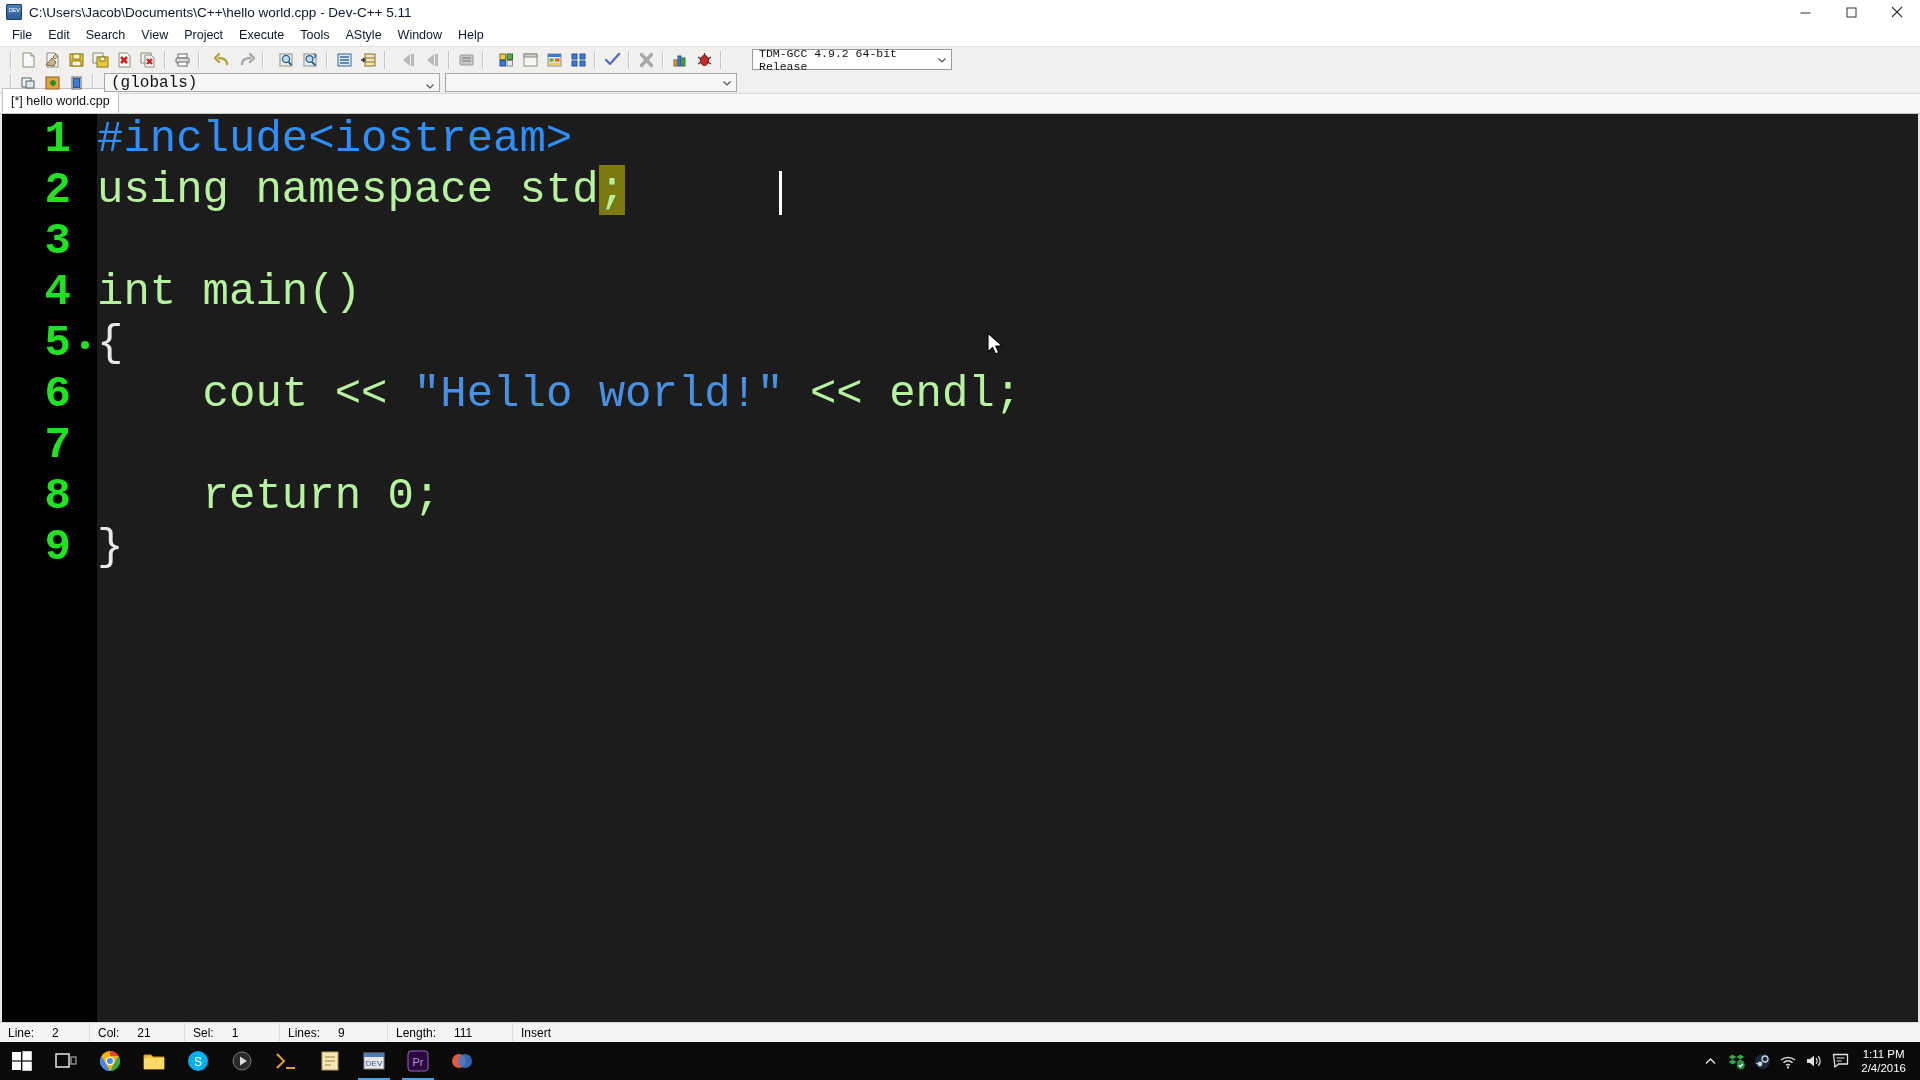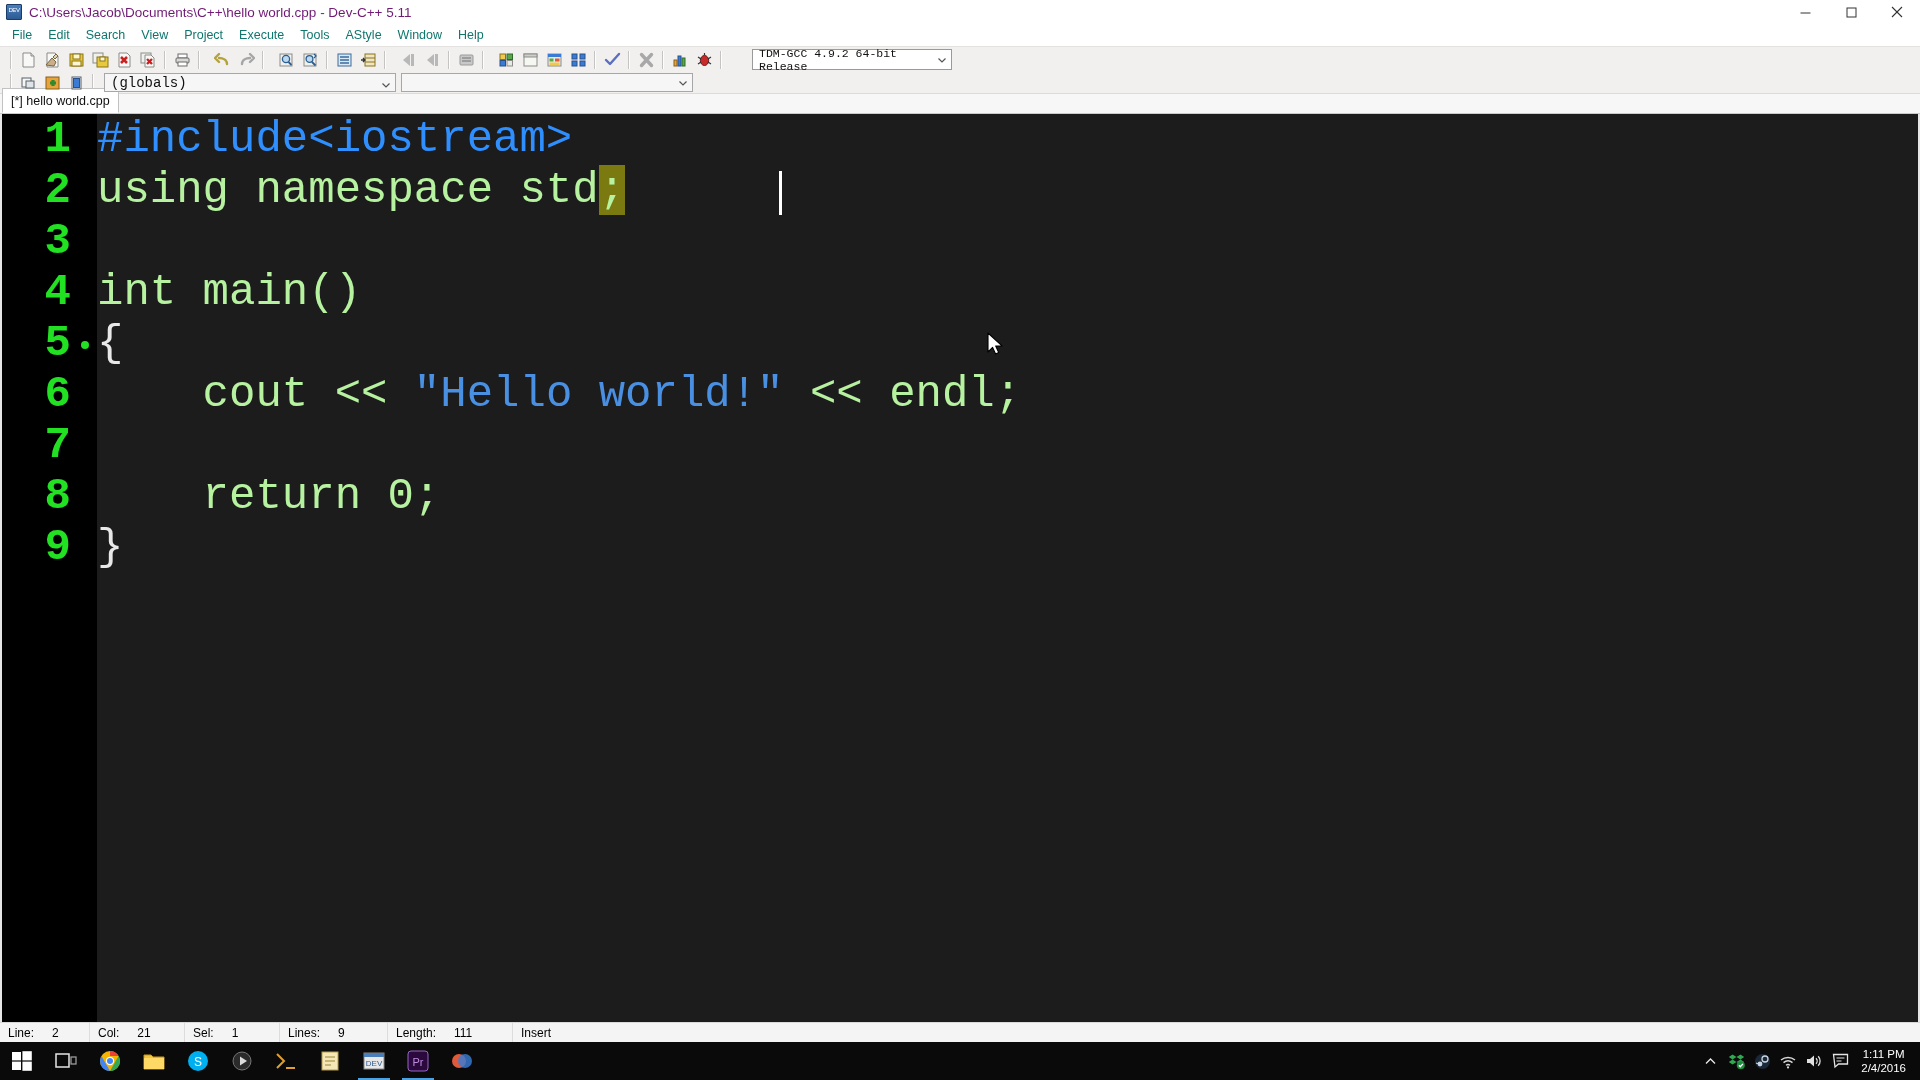--- a/index.html
+++ b/index.html
@@ -31,41 +31,41 @@
     position: relative; flex: 0 0 16px;
     border-radius: 1px;
   }
   .tb-icon::after {
     content: "DEV";
     position: absolute; left: 0; right: 0; top: 2px;
     font-size: 6px; color: #fff; text-align: center;
     font-family: "Liberation Sans", sans-serif; letter-spacing: -0.4px;
   }
   .tb-title {
-    font-size: 13.5px; color: #701a75; white-space: nowrap;
+    font-size: 13.5px; color: #0f172a; white-space: nowrap;
     font-family: "Liberation Sans", sans-serif;
   }
   .tb-spacer { flex: 1 1 auto; }
   .winbtn {
     width: 46px; height: 24px;
     display: flex; align-items: center; justify-content: center;
     color: #333;
   }
   .winbtn svg { display: block; }
   .winbtn.close { color: #333; }
 
   
   .menubar {
     height: 22px; flex: 0 0 22px;
     background: #ffffff;
     display: flex; align-items: center;
     padding-left: 4px;
   }
   .menu-item {
-    font-size: 12.5px; color: #0f766e;
+    font-size: 12.5px; color: #0f172a;
     padding: 2px 8px;
     white-space: nowrap;
     font-family: "Liberation Sans", sans-serif;
   }
 
   
   .toolbar-strip {
     background: #f1f0ef;
     flex: 0 0 26px; height: 26px;
     display: flex; align-items: center;
@@ -100,23 +100,23 @@
   .combo-compiler { width: 200px; margin-left: 20px; }
 
   .toolbar2 {
     background: #f1f0ef;
     flex: 0 0 22px; height: 22px;
     display: flex; align-items: center;
     padding-left: 6px;
     border-bottom: 1px solid #dcdbd9;
   }
   .combo-globals {
-    width: 292px; height: 19px; margin-left: 6px;
+    width: 336px; height: 19px; margin-left: 6px;
     font-family: "Liberation Mono", monospace;
-    font-size: 14px;
+    font-size: 16px;
     background: #f6f6f6; border: 1px solid #a7a7a7;
   }
   .combo-class {
     width: 292px; height: 19px; margin-left: 5px;
     background: #f6f6f6; border: 1px solid #a7a7a7;
   }
 
   
   .tabstrip {
     flex: 0 0 20px; height: 20px;

